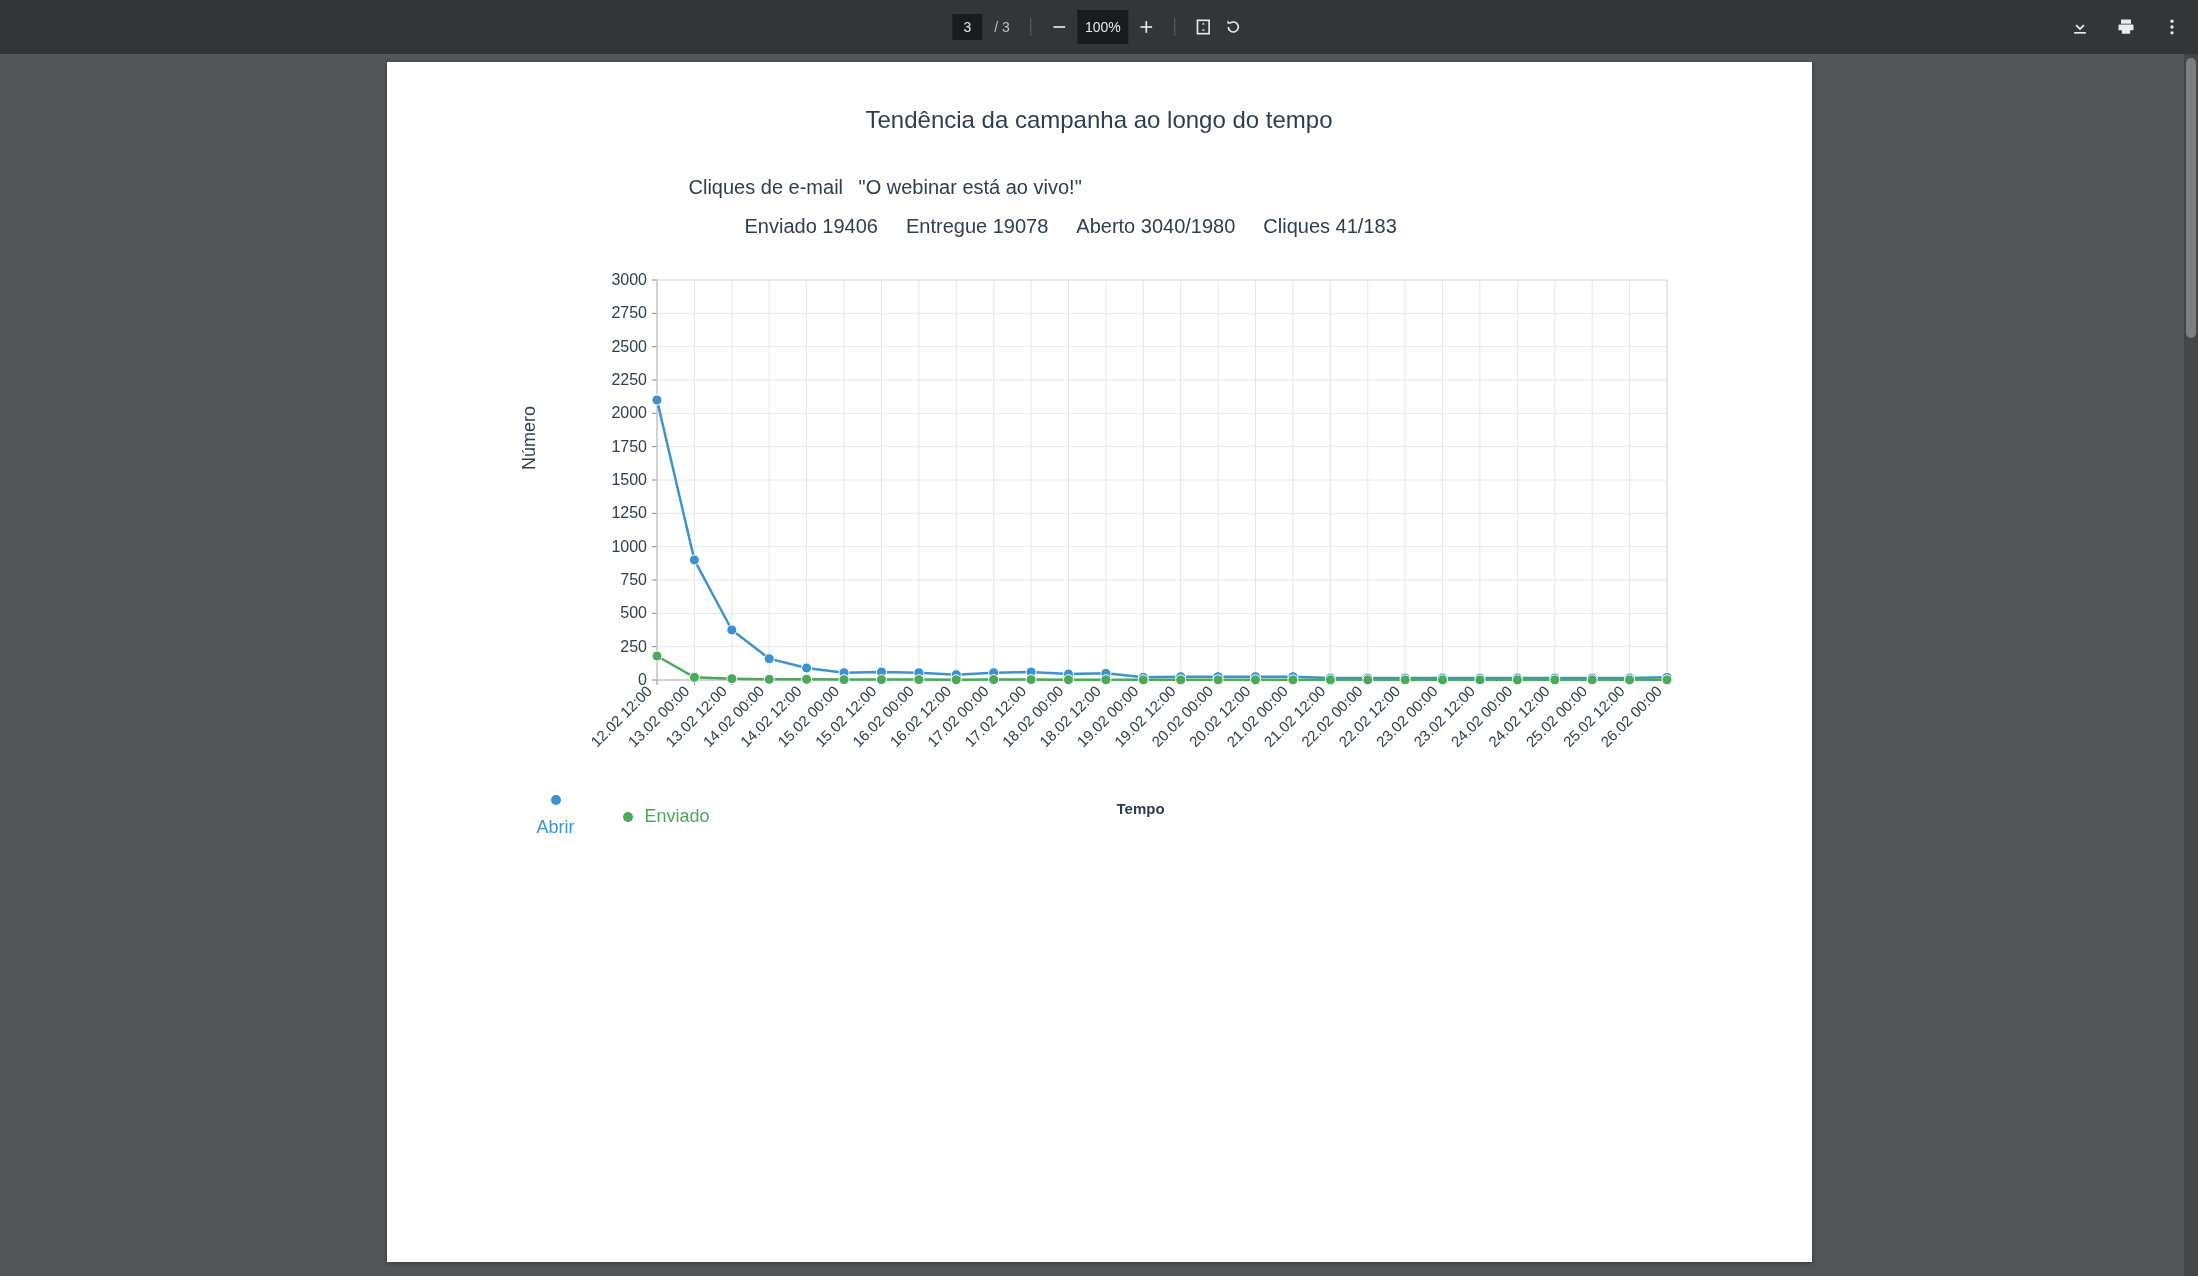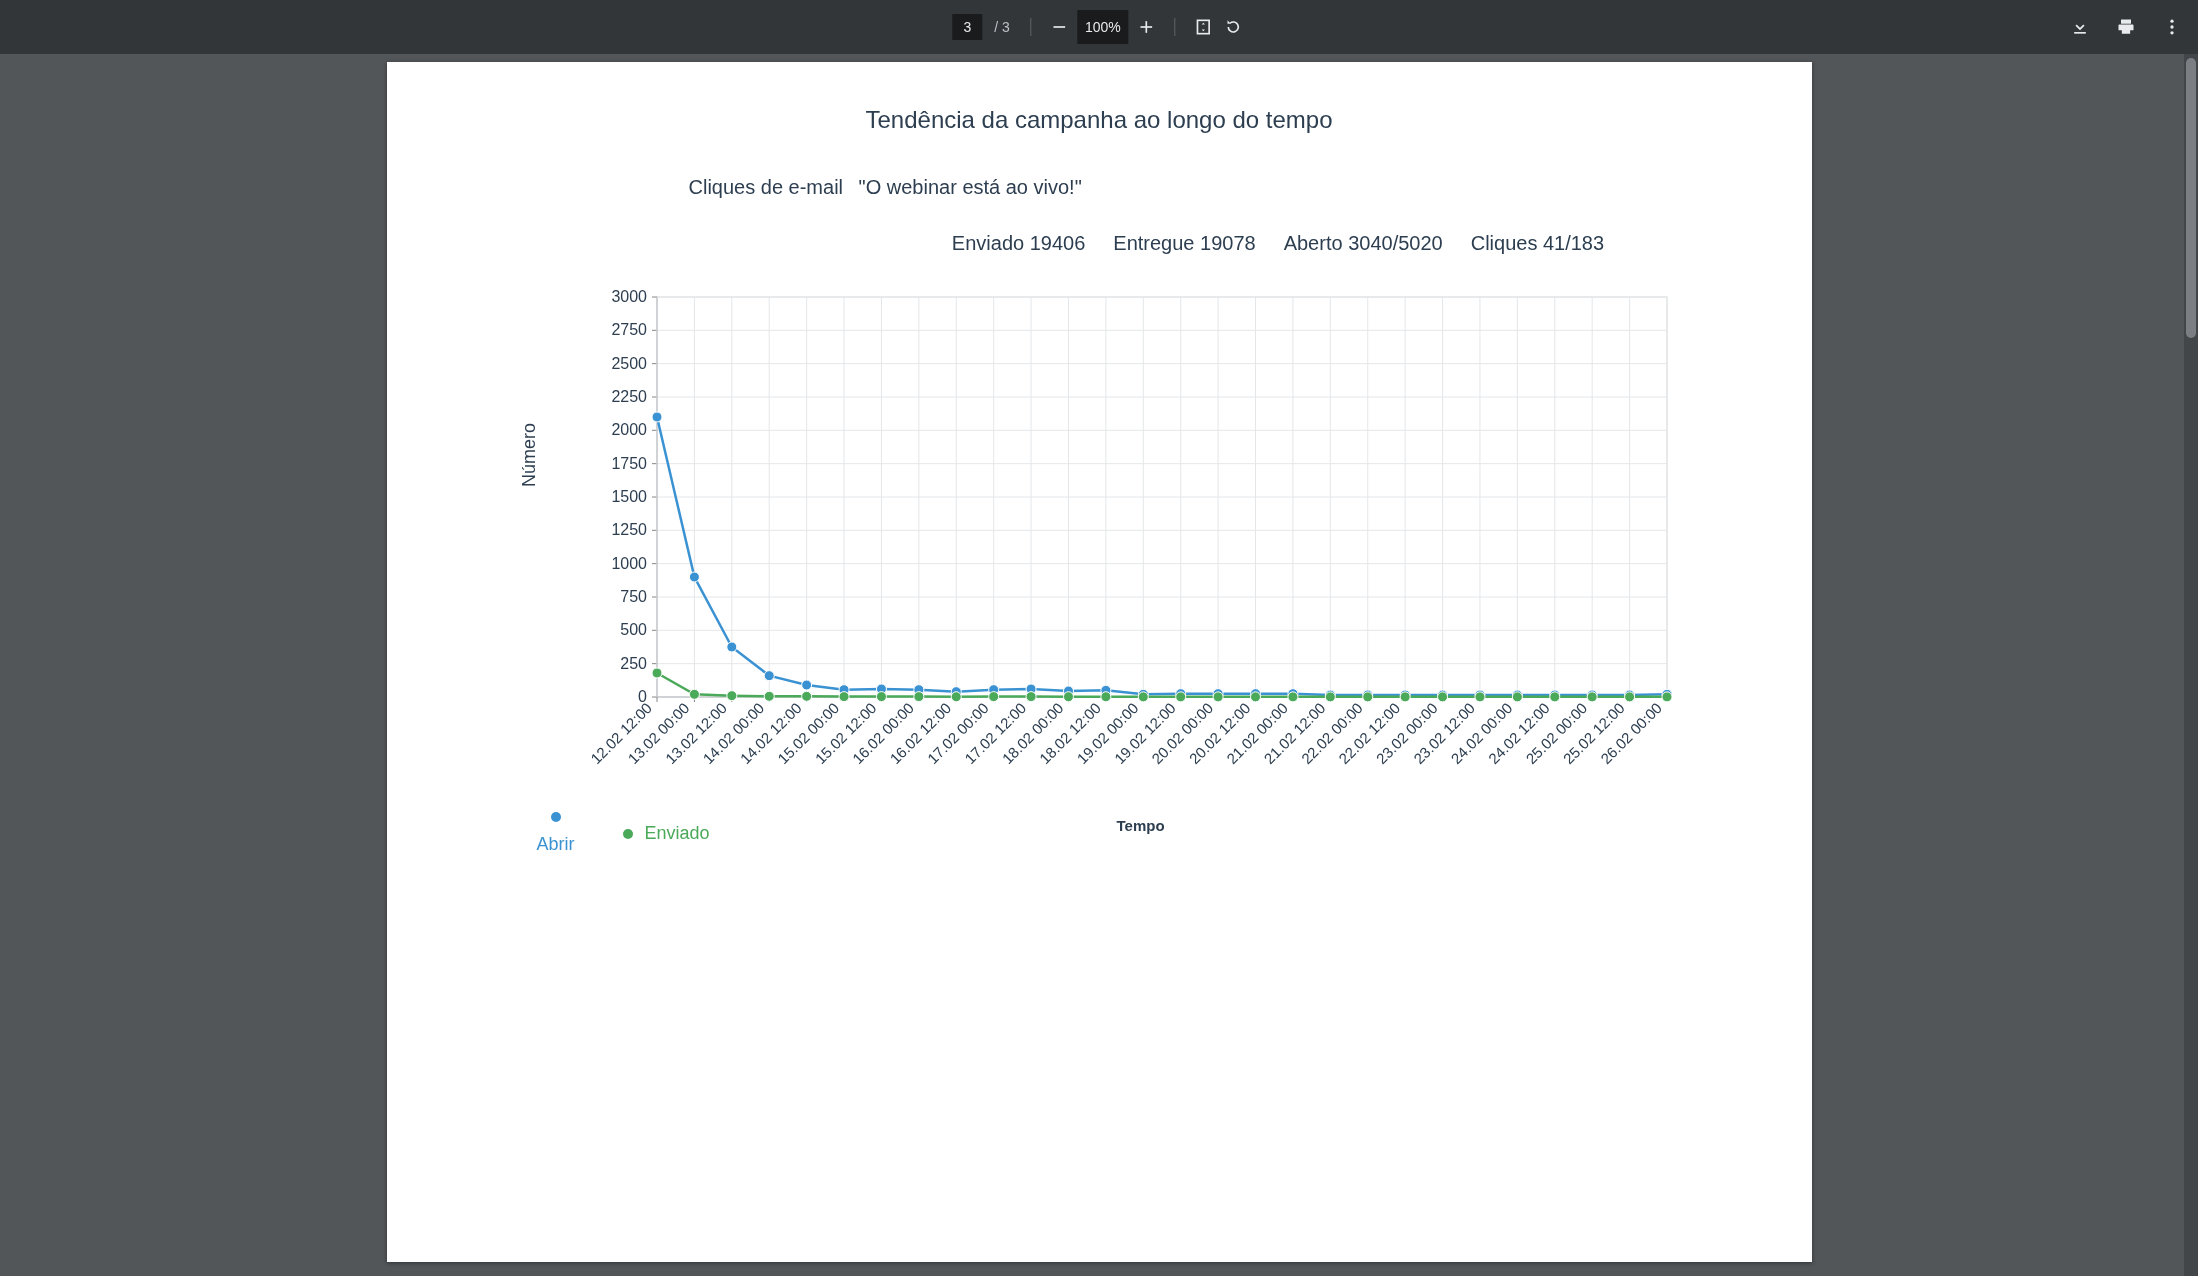--- a/index.html
+++ b/index.html
@@ -106,27 +106,26 @@
   }
   .campaign-row {
     margin-top: 42px;
     font-size: 20px;
     color: var(--text-color);
     padding-left: 302px;
   }
   .campaign-row .label { }
   .campaign-row .name { margin-left: 10px; }
   .stats-row {
-    margin-top: 33px;
+    margin-top: 16px;
     font-size: 20px;
     color: var(--text-color);
     padding-left: 358px;
     display: flex;
     gap: 28px;
-    justify-content: center;
   }
   .plot-outer {
     position: relative;
     margin-top: 32px;
     margin-left: 150px;
     height: 560px;
   }
   .y-axis-title {
     position: absolute;
     left: -18px; top: 200px;
@@ -239,21 +238,21 @@
       <div class="chart-title">Tendência da campanha ao longo do tempo</div>
 
       <div class="campaign-row">
         <span class="label">Cliques de e-mail</span>
         <span class="name">"O webinar está ao vivo!"</span>
       </div>
 
       <div class="stats-row">
         <span>Enviado 19406</span>
         <span>Entregue 19078</span>
-        <span>Aberto 3040/5020</span>
+        <span>Aberto 3040/1980</span>
         <span>Cliques 41/183</span>
       </div>
 
       <div class="plot-outer">
         <div class="y-axis-title">Número</div>
 
         <svg class="plot" id="plot-svg" width="1150" height="540">
             <rect x="120" y="10" width="1010" height="400" fill="none" stroke="#d7d9db" stroke-width="1"></rect>
             <line x1="120" y1="410" x2="1130" y2="410" stroke="#e4e6e8" stroke-width="1"></line>
             <line x1="115" y1="410" x2="120" y2="410" stroke="#888" stroke-width="1"></line>

